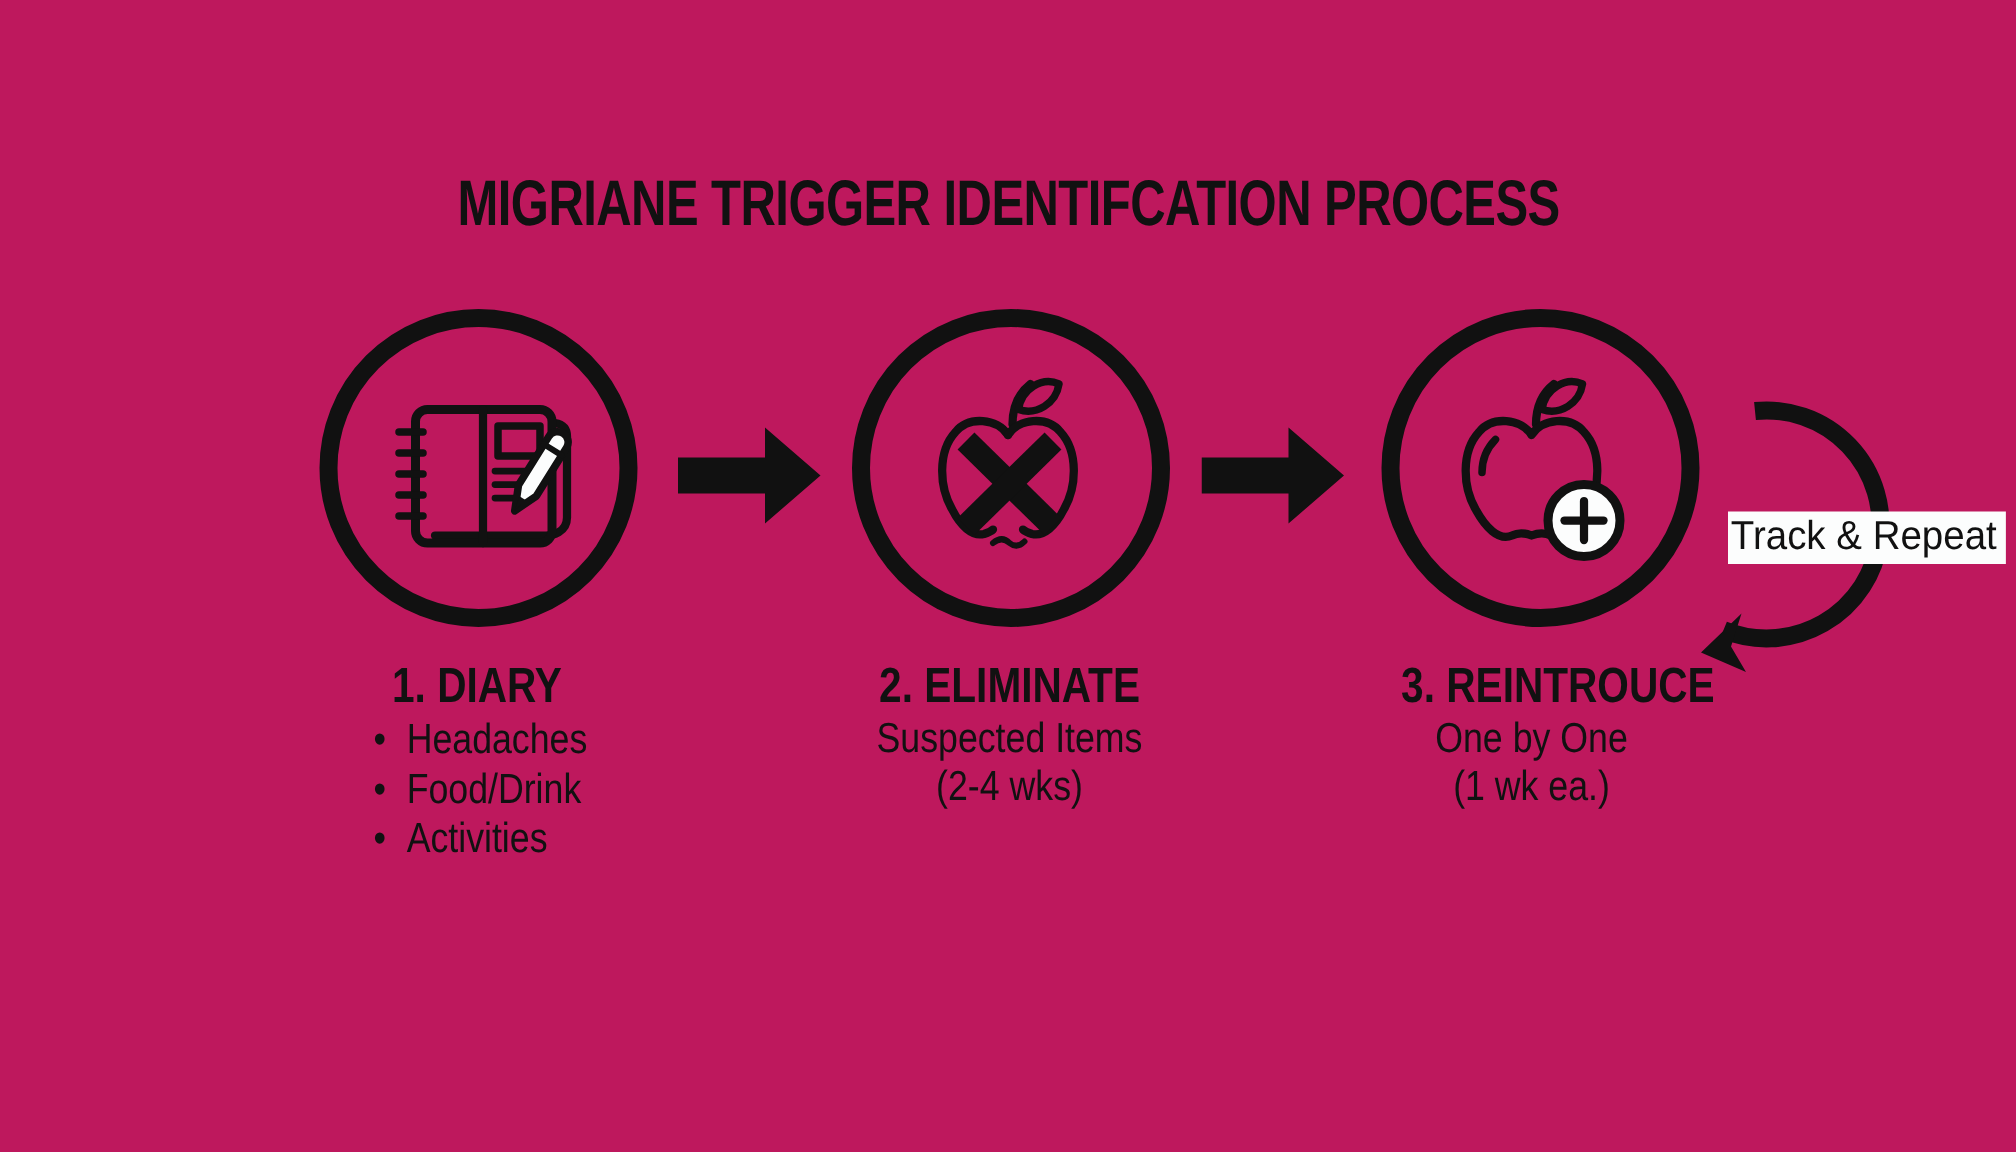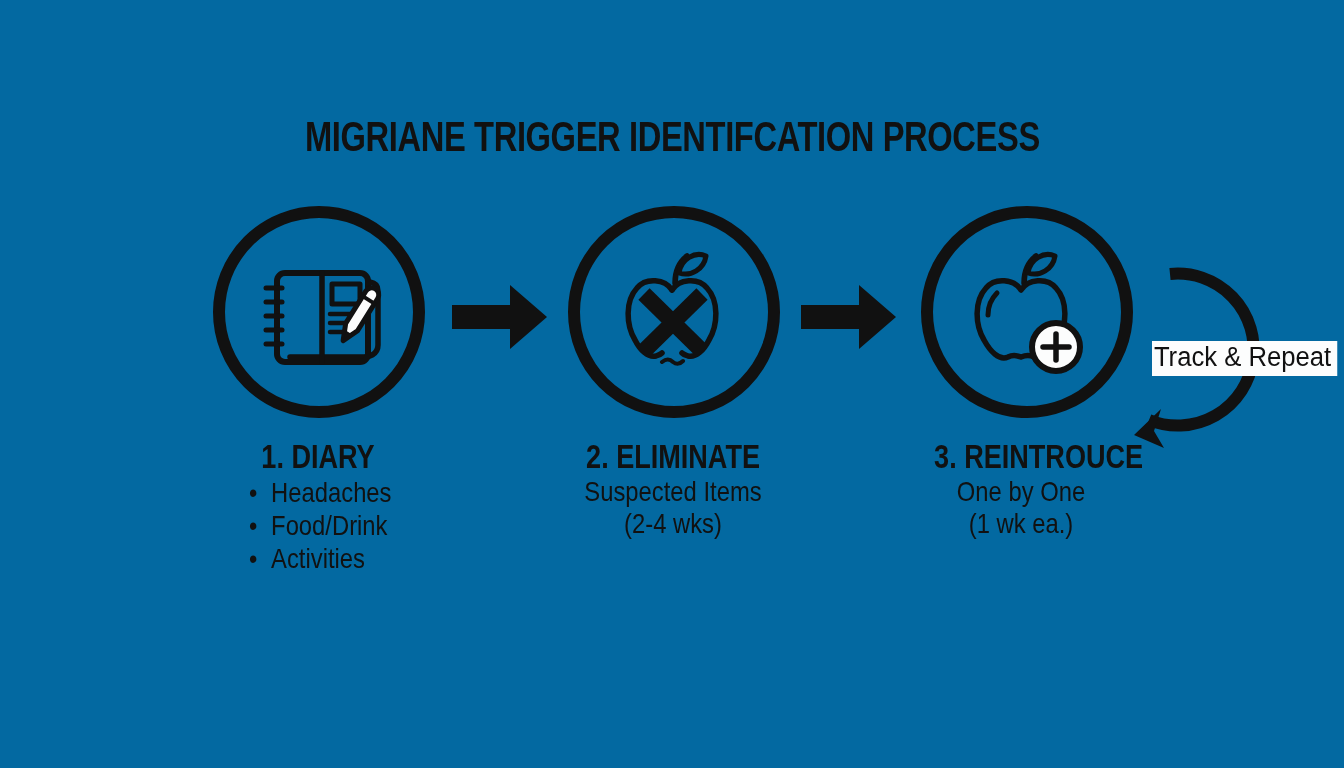--- a/index.html
+++ b/index.html
@@ -1,19 +1,19 @@
 <!DOCTYPE html>
 <html><head>
 <meta charset="utf-8">
 <style>
   html,body{margin:0;padding:0;}
   .canvas{
     position:relative;
     width:1344px;height:768px;
-    background:#0369a1;
+    background:#be185d;
     overflow:hidden;
     font-family:"Liberation Sans", sans-serif;
     color:#111111;
   }
   .title{
     position:absolute;left:0;right:0;top:112px;
     text-align:center;white-space:nowrap;
   }
   .title .cond{
     display:inline-block;

